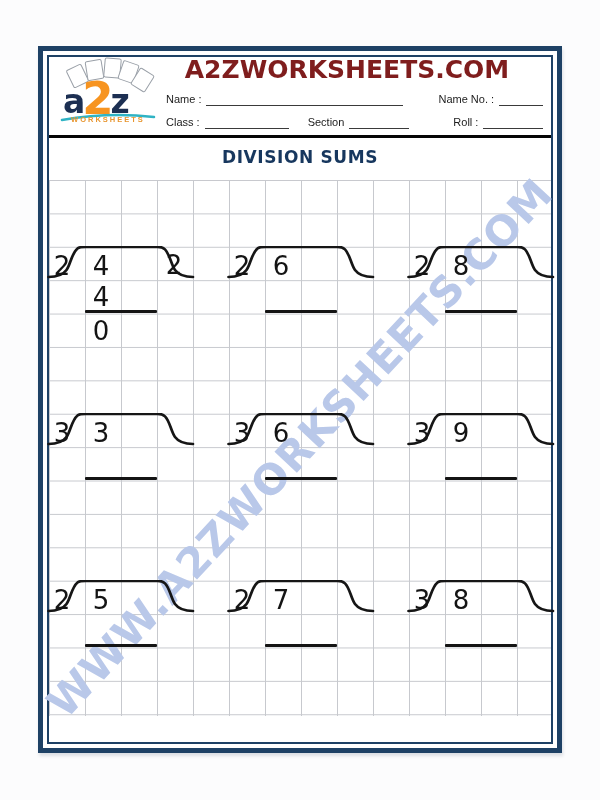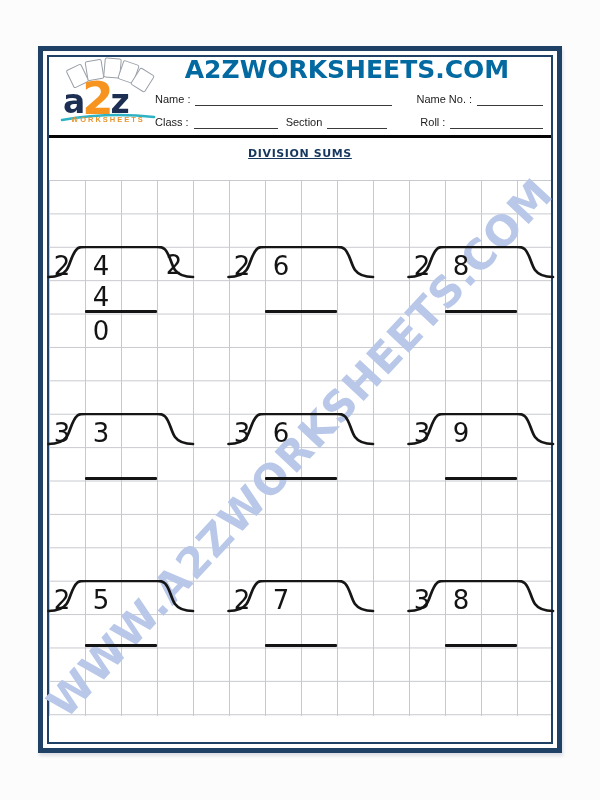--- a/index.html
+++ b/index.html
@@ -25,31 +25,31 @@
   .logotext{position:absolute;left:6px;top:18px;display:flex;align-items:flex-end;font-family:"DejaVu Sans",sans-serif;font-weight:bold;}
   .logotext .la{font-size:33px;color:#1c2f52;line-height:36px;}
   .logotext .l2{font-size:45px;color:#f79420;line-height:42px;margin:0 -3px;}
   .logotext .lz{font-size:33px;color:#1c2f52;line-height:36px;}
   .swoosh{position:absolute;left:2px;top:52px;}
   .logosub{position:absolute;left:0;top:55px;width:102px;text-align:center;
     font-size:7.5px;font-weight:bold;color:#e8952e;letter-spacing:2px;white-space:nowrap;}
 
   
   .title{position:absolute;left:100px;right:6px;top:-2px;text-align:center;
-    font-family:"DejaVu Sans",sans-serif;font-weight:bold;font-size:25px;color:#0369a1;}
+    font-family:"DejaVu Sans",sans-serif;font-weight:bold;font-size:25px;color:#7f1d1d;}
   .frow{position:absolute;display:flex;align-items:flex-end;font-size:11px;color:#1c1c1c;}
-  .frow .lbl{white-space:nowrap;padding-right:5px;line-height:13px;}
+  .frow .lbl{white-space:nowrap;padding-right:5px;line-height:13px;margin-left:11px;}
   .fline{border-bottom:1px solid #3a3a3a;height:12px;}
   .row-name{left:106px;right:8px;top:36px;}
   .row-class{left:106px;right:8px;top:59px;text-align:right;}
   .gap24{width:24px;} .gap8{width:8px;} .gap33{width:33px;}
   .grow{flex:1;}
   .separator{position:absolute;left:0;right:0;top:78px;height:3px;background:#050505;}
   .heading{position:absolute;left:0;right:0;top:90px;text-align:center;
-    font-family:"DejaVu Sans",sans-serif;font-weight:bold;font-size:11px;color:#17375e;letter-spacing:.6px;text-decoration:underline;}
+    font-family:"DejaVu Sans",sans-serif;font-weight:bold;font-size:17px;color:#17375e;letter-spacing:.6px;}
 
   
   .grid{
     position:absolute;left:0;top:123px;width:502px;height:536px;
     background-image:
       linear-gradient(to right,#c7c9ce 1px,transparent 1px),
       linear-gradient(to bottom,#c7c9ce 1px,transparent 1px);
     background-size:36px 33.4px;
   }
   .watermark{

